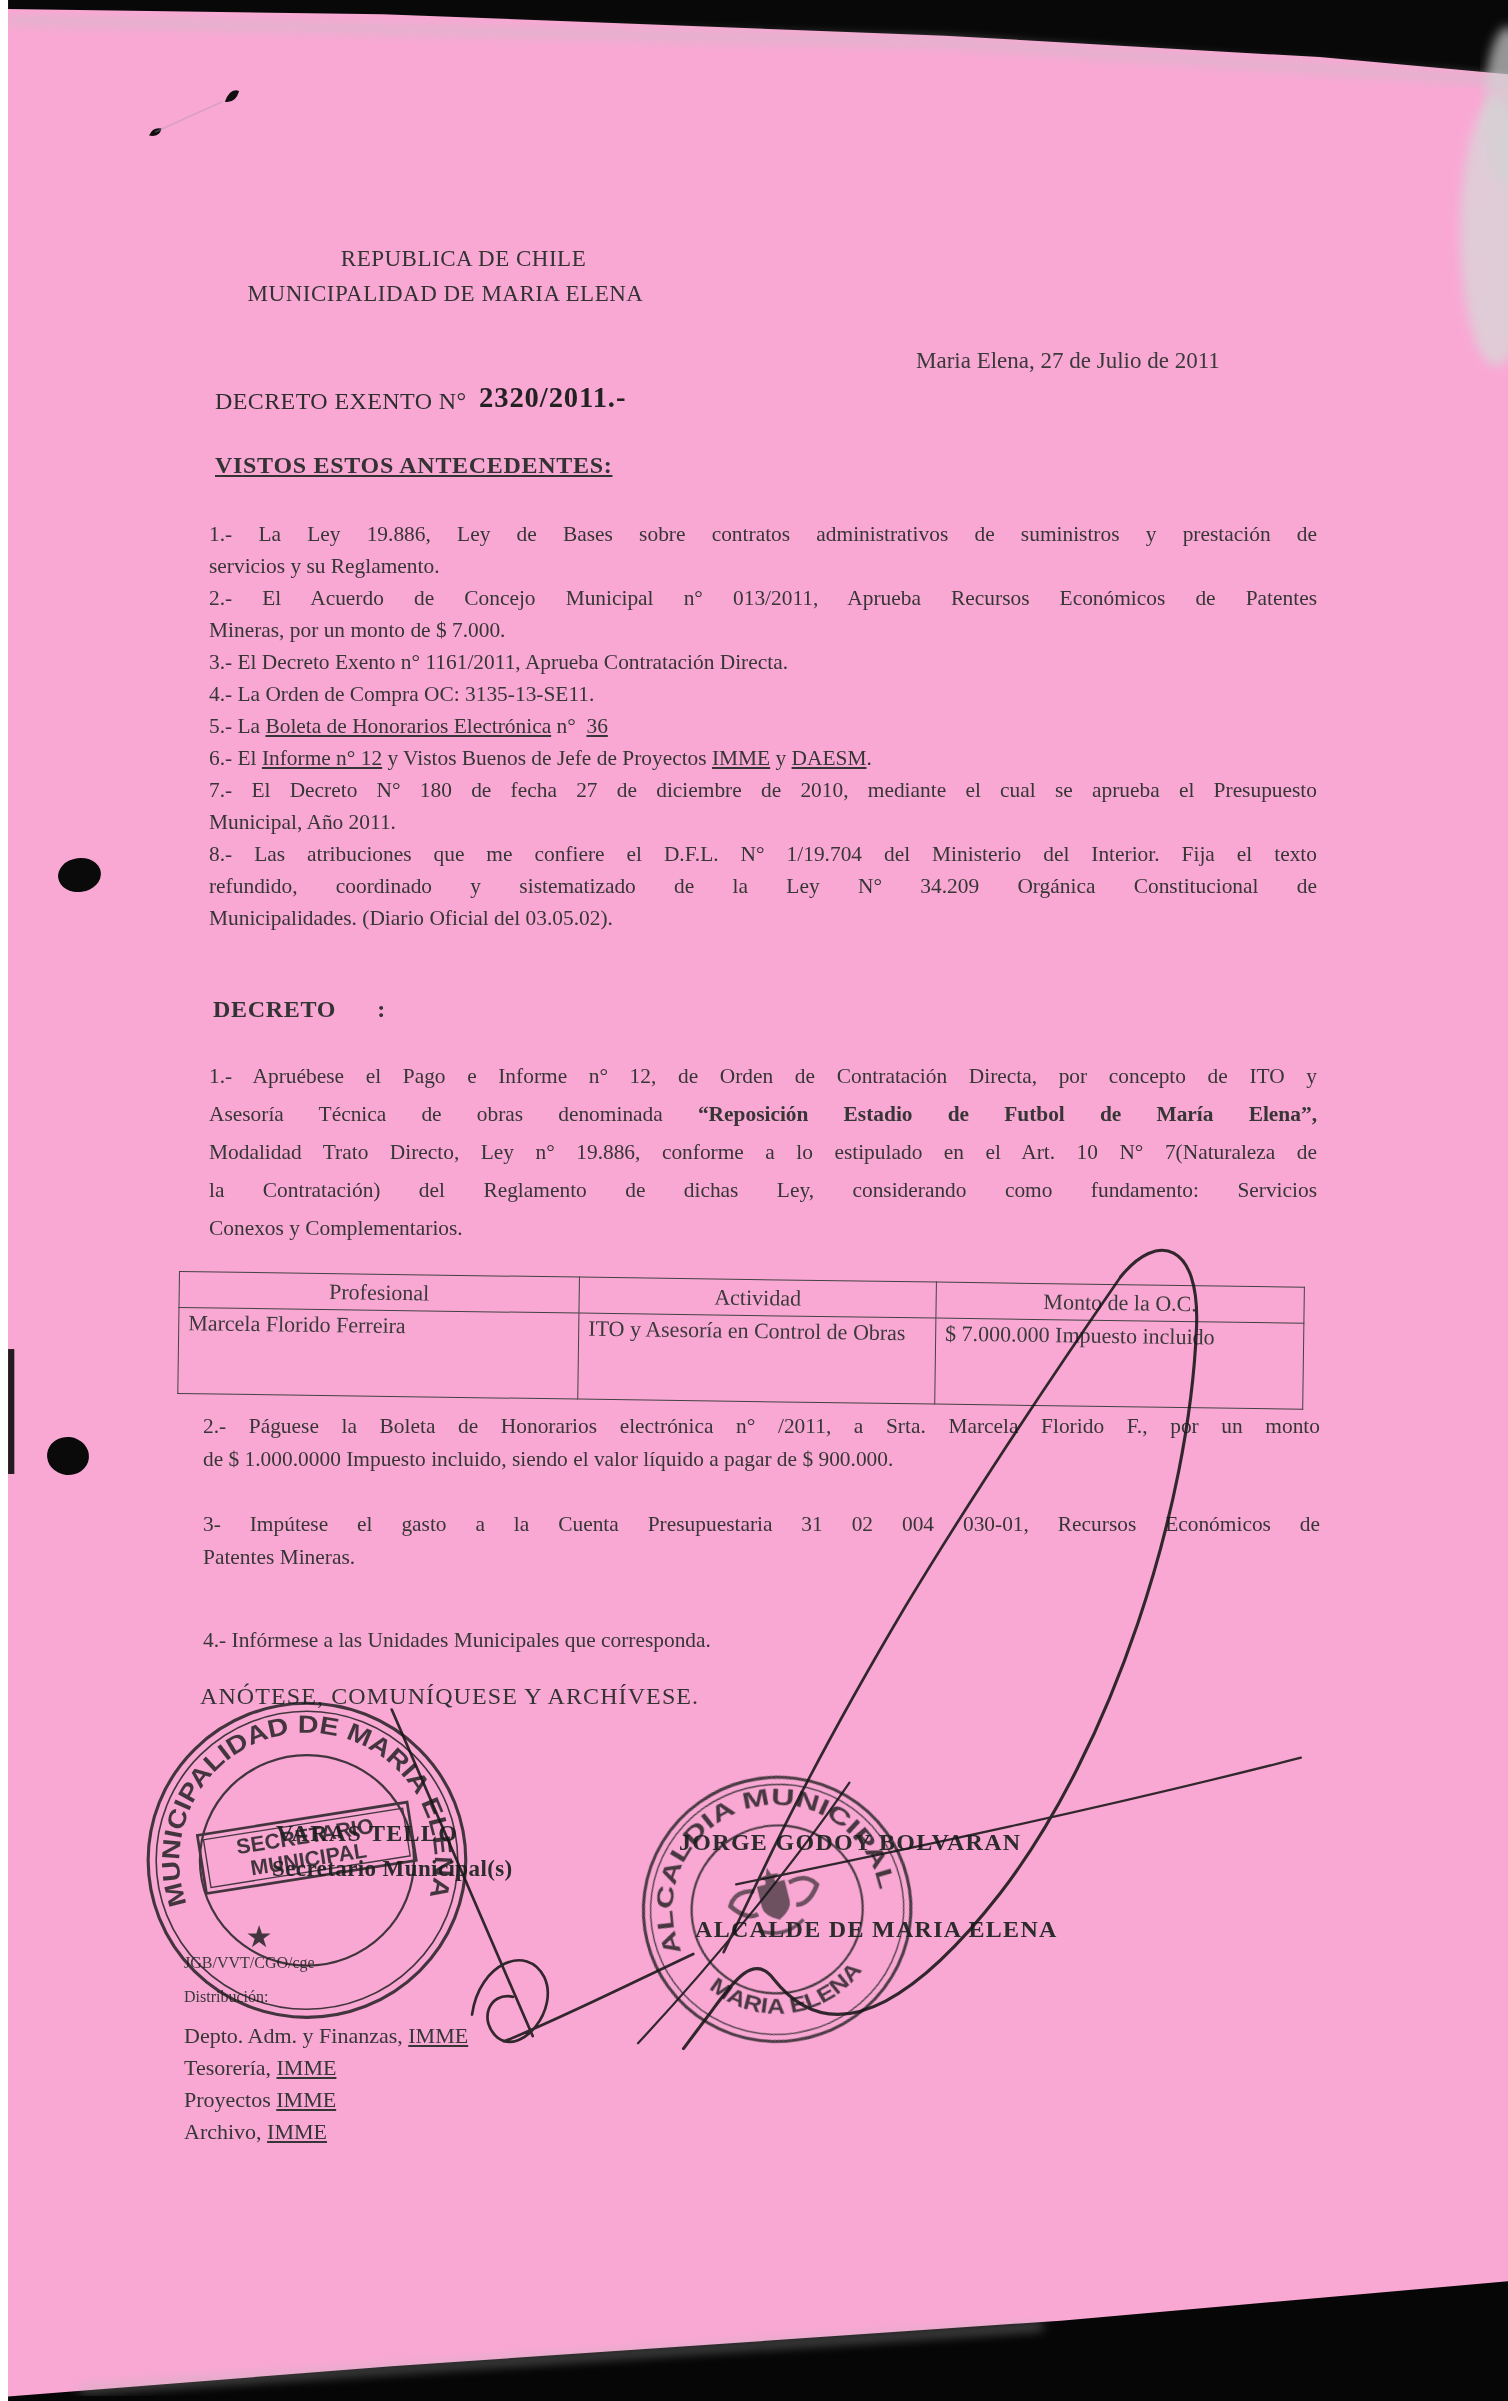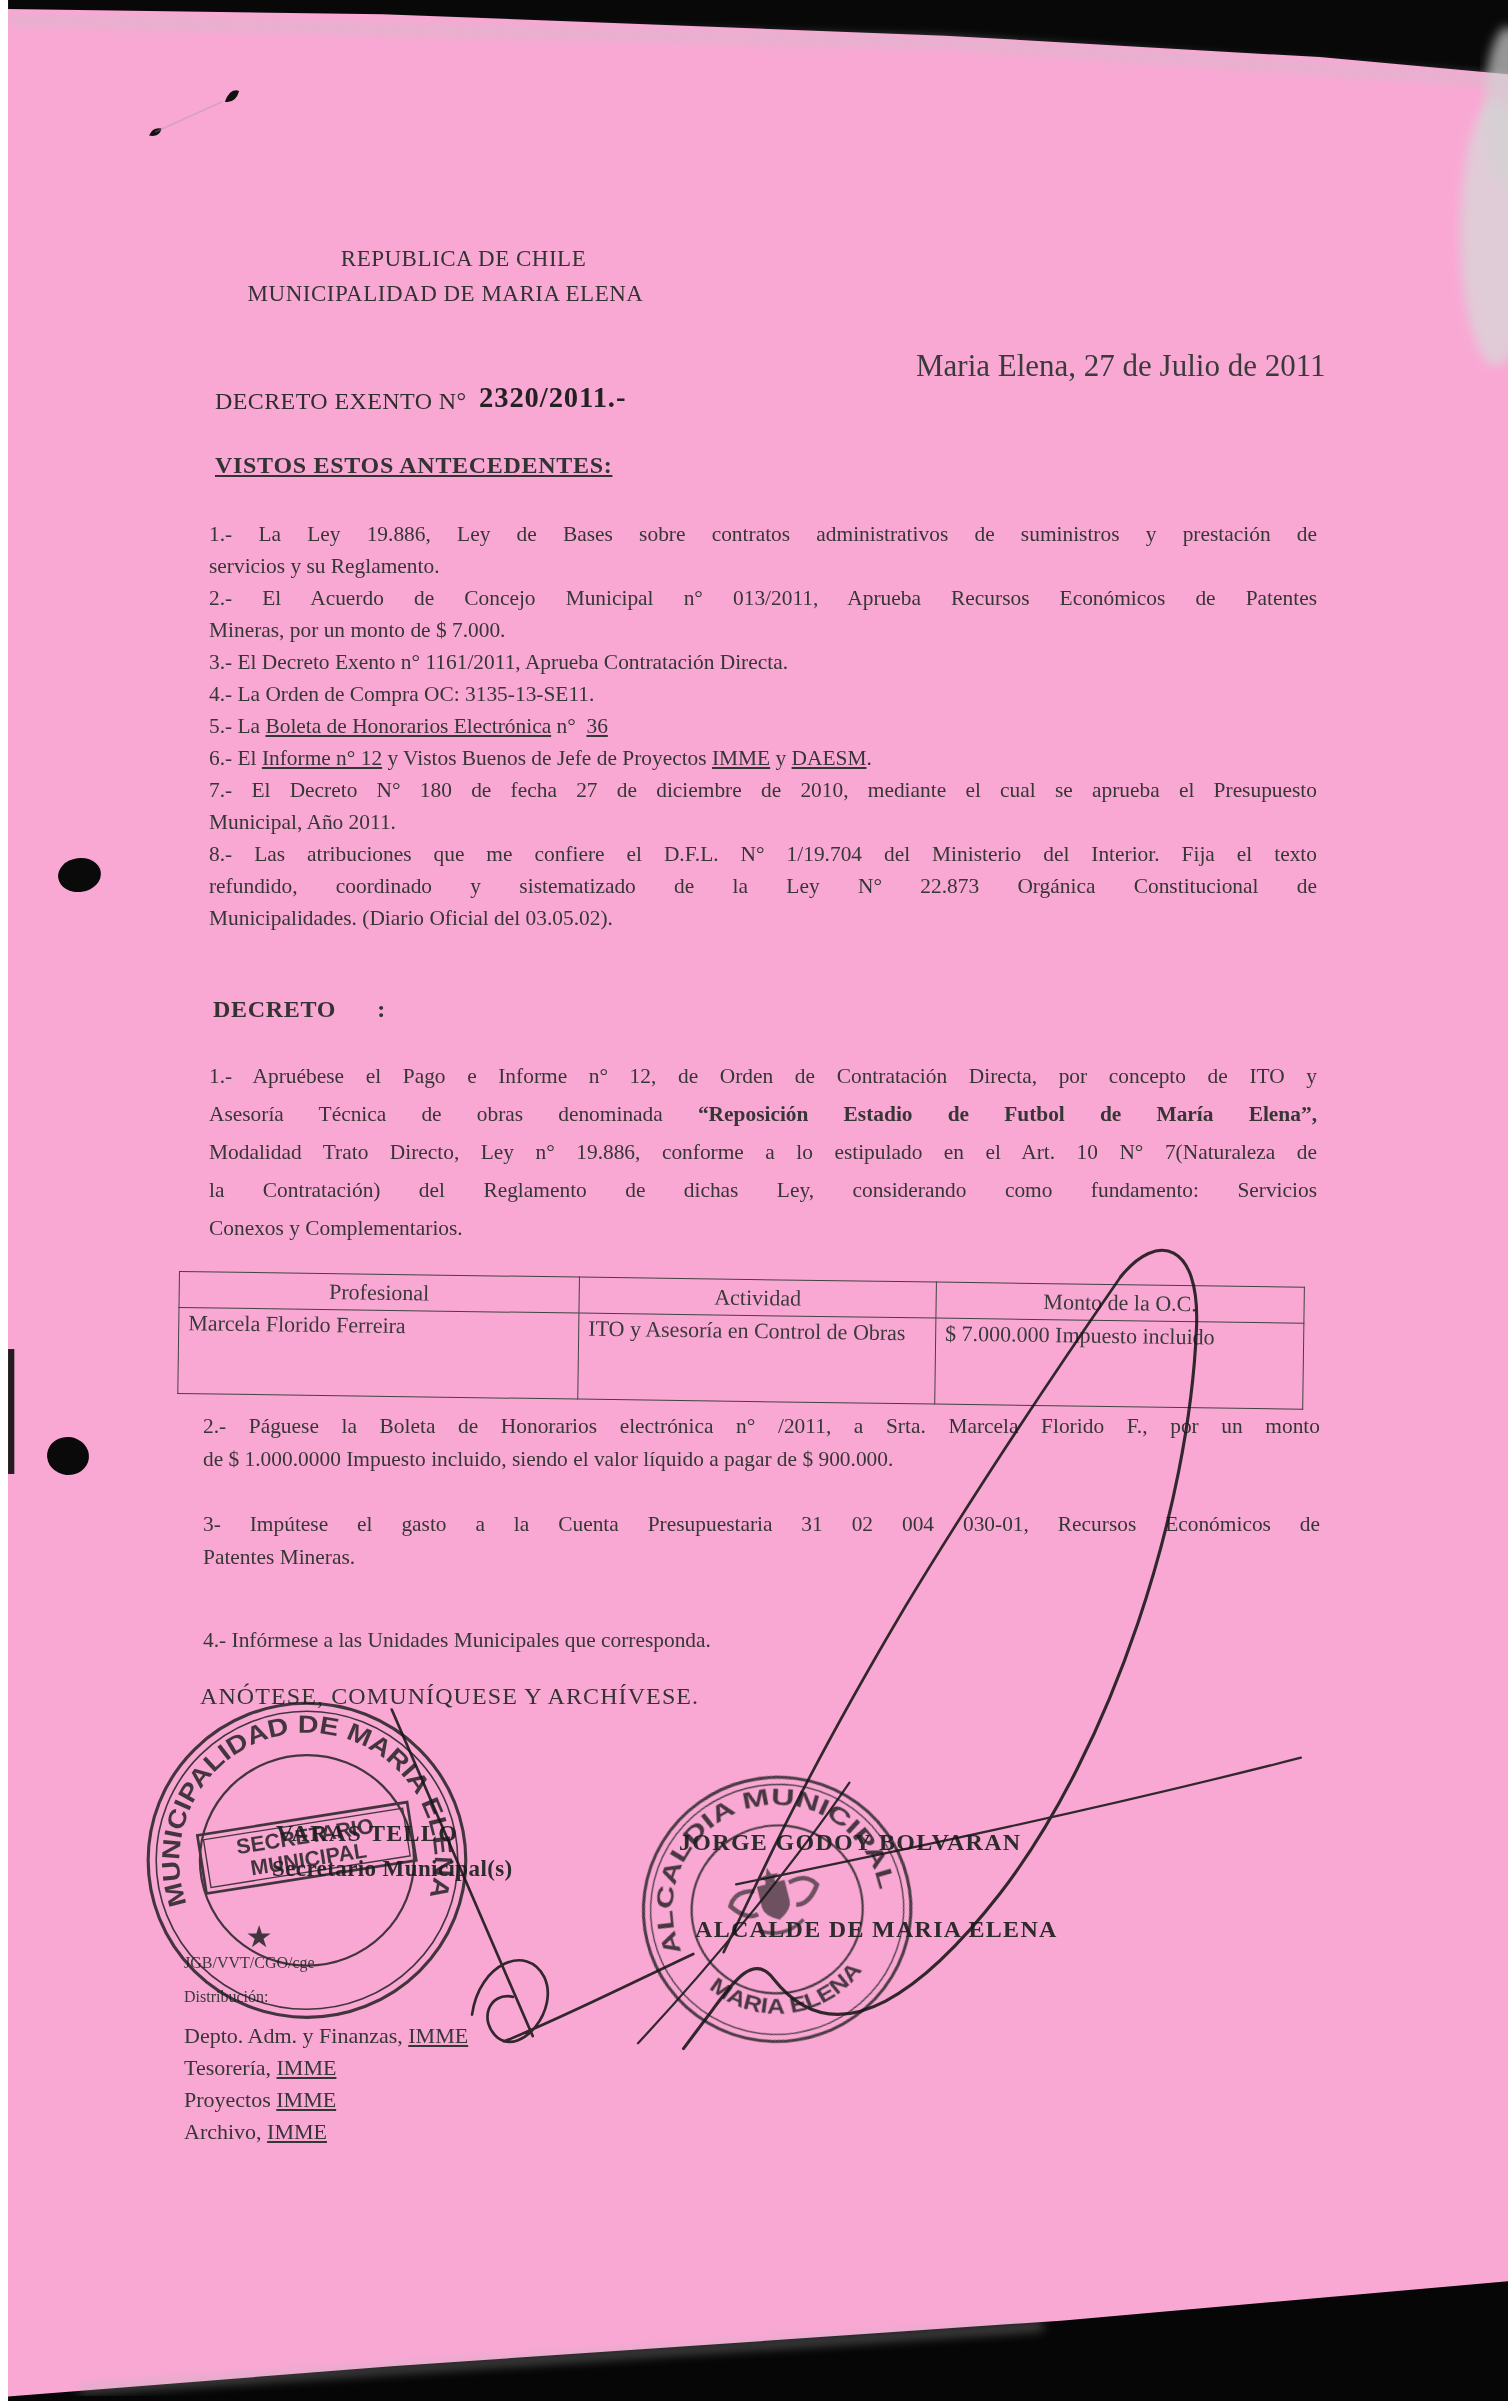--- a/index.html
+++ b/index.html
@@ -2,21 +2,21 @@
 <html style="font-size:14.3px"><head>
 <meta charset="utf-8">
 <style>
   html,body{margin:0;padding:0;background:#ffffff;}
   .page{position:relative;width:1508px;height:2401px;background:#f9a8d4;overflow:hidden;
         font-family:"Liberation Serif","DejaVu Serif",serif;color:#2e2e2e;margin-left:8px;}
   .abs{position:absolute;}
   .textlayer{position:absolute;inset:0;filter:blur(0.2px);}
   .ctr{text-align:center;}
   .hline{font-size:23px;letter-spacing:0.5px;color:#333;}
-  .dateline{font-size:31px;color:#3a3a3a;}
+  .dateline{font-size:23px;color:#3a3a3a;}
   .dec-label{font-size:24px;letter-spacing:0.4px;}
   .dec-num{font-size:28.6px;font-weight:bold;letter-spacing:0.9px;position:relative;top:-1.8px;margin-left:12.5px;color:#222;}
   .sec-h{font-size:24px;font-weight:bold;letter-spacing:0.7px;text-decoration:underline;color:#333;}
   .dech{font-size:24px;font-weight:bold;letter-spacing:0.7px;color:#333;}
   .dech .colon{margin-left:41px;}
   .lines{font-size:21.4px;color:#363636;}
   .v-lines{line-height:32px;}
   .p1-lines{line-height:38px;}
   .p-lines{line-height:33px;}
   .tline{white-space:pre;}
@@ -59,21 +59,21 @@
         <div class="tline">servicios y su Reglamento.</div>
         <div class="tline just">2.- El Acuerdo de Concejo Municipal n° 013/2011, Aprueba Recursos Económicos de Patentes</div>
         <div class="tline">Mineras, por un monto de $ 7.000.</div>
         <div class="tline">3.- El Decreto Exento n° 1161/2011, Aprueba Contratación Directa.</div>
         <div class="tline">4.- La Orden de Compra OC: 3135-13-SE11.</div>
         <div class="tline">5.- La <u>Boleta de Honorarios Electrónica</u> n°  <u>36</u></div>
         <div class="tline">6.- El <u>Informe n° 12</u> y Vistos Buenos de Jefe de Proyectos <u>IMME</u> y <u>DAESM</u>.</div>
         <div class="tline just">7.- El Decreto N° 180 de fecha 27 de diciembre de 2010, mediante el cual se aprueba el Presupuesto</div>
         <div class="tline">Municipal, Año 2011.</div>
         <div class="tline just">8.- Las atribuciones que me confiere el D.F.L. N° 1/19.704 del Ministerio del Interior. Fija el texto</div>
-        <div class="tline just">refundido, coordinado y sistematizado de la Ley N° 22.873 Orgánica Constitucional de</div>
+        <div class="tline just">refundido, coordinado y sistematizado de la Ley N° 34.209 Orgánica Constitucional de</div>
         <div class="tline">Municipalidades. (Diario Oficial del 03.05.02).</div>
       </div>
 
     <div class="abs dech" style="left:205px;top:996px;">
       <span>DECRETO</span><span class="colon">:</span>
     </div>
 
     <div class="abs lines p1-lines" style="left:201px;top:1057px;width:1108px;">
         <div class="tline just">1.- Apruébese el Pago e Informe n° 12, de Orden de Contratación Directa, por concepto de ITO y</div>
         <div class="tline just">Asesoría Técnica de obras denominada <b>“Reposición Estadio de Futbol de María Elena”,</b></div>

